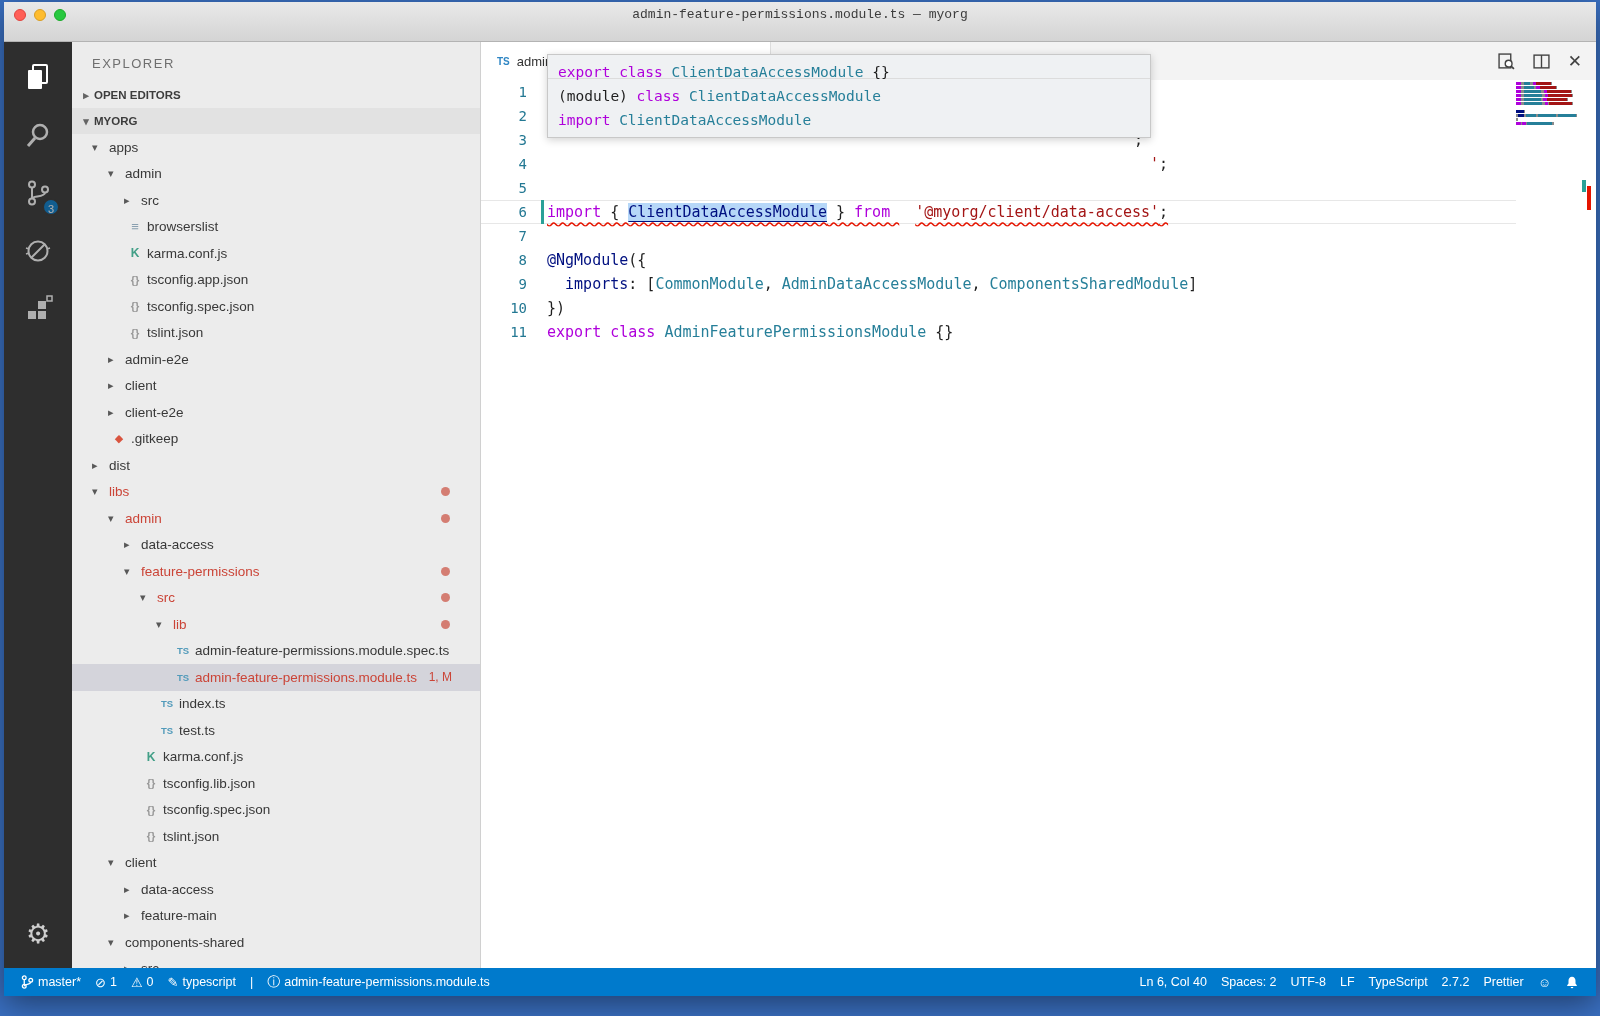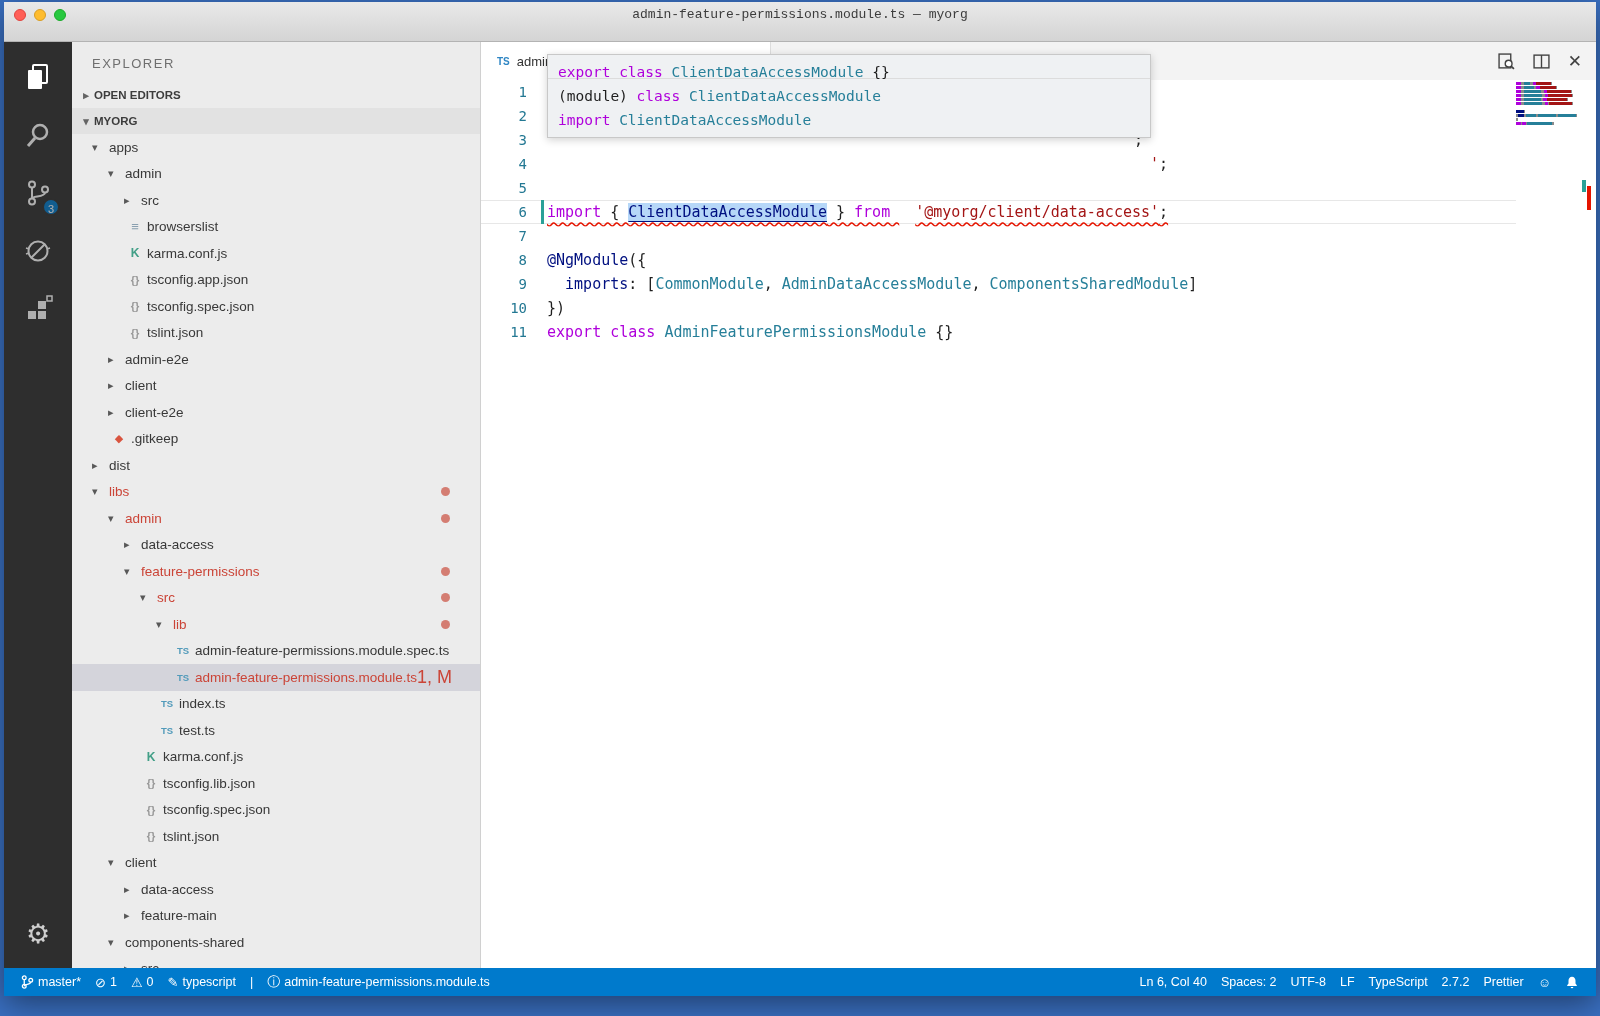--- a/index.html
+++ b/index.html
@@ -51,21 +51,21 @@
   .twisty { width:14px; flex:none; font-size:11px; color:#585858; text-align:left; }
   .fileicon { width:18px; flex:none; text-align:center; font-weight:bold; margin-left:2px;
               font-size:10px; }
   .icon-ts { color:#519aba; font-size:9.5px; }
   .icon-json { color:#999; font-size:11px; }
   .icon-karma { color:#429f87; font-size:12px; }
   .icon-list { color:#8aa0b0; font-size:13px; font-weight:normal; }
   .icon-git { color:#d9543f; font-size:11px; font-weight:normal; }
   .tree-label { font-size:13.5px; color:#383838; margin-left:3px; }
   .tree-label.red { color:#cb4437;text-align:center; }
-  .tree-badge { margin-left:auto; margin-right:28px; font-size:18px; color:#cb4437; }
+  .tree-badge { margin-left:auto; margin-right:28px; font-size:12px; color:#cb4437; }
   .tree-dot { margin-left:auto; margin-right:30px; width:9px; height:9px;
               border-radius:50%; background:#d47d72; flex:none; }
 
   
   .editor { flex:1; position:relative; background:#fff; overflow:hidden; }
   .tabbar { height:38px; background:#f3f3f3; display:flex; position:relative; }
   .tab { background:#fff; display:flex; align-items:center; padding:0 16px;
          font-size:13px; color:#333; border-right:1px solid #ddd; cursor:pointer;
          min-width:290px; }
   .ts-badge { color:#2f86c4; font-weight:bold; font-size:10px; margin-right:7px; }

